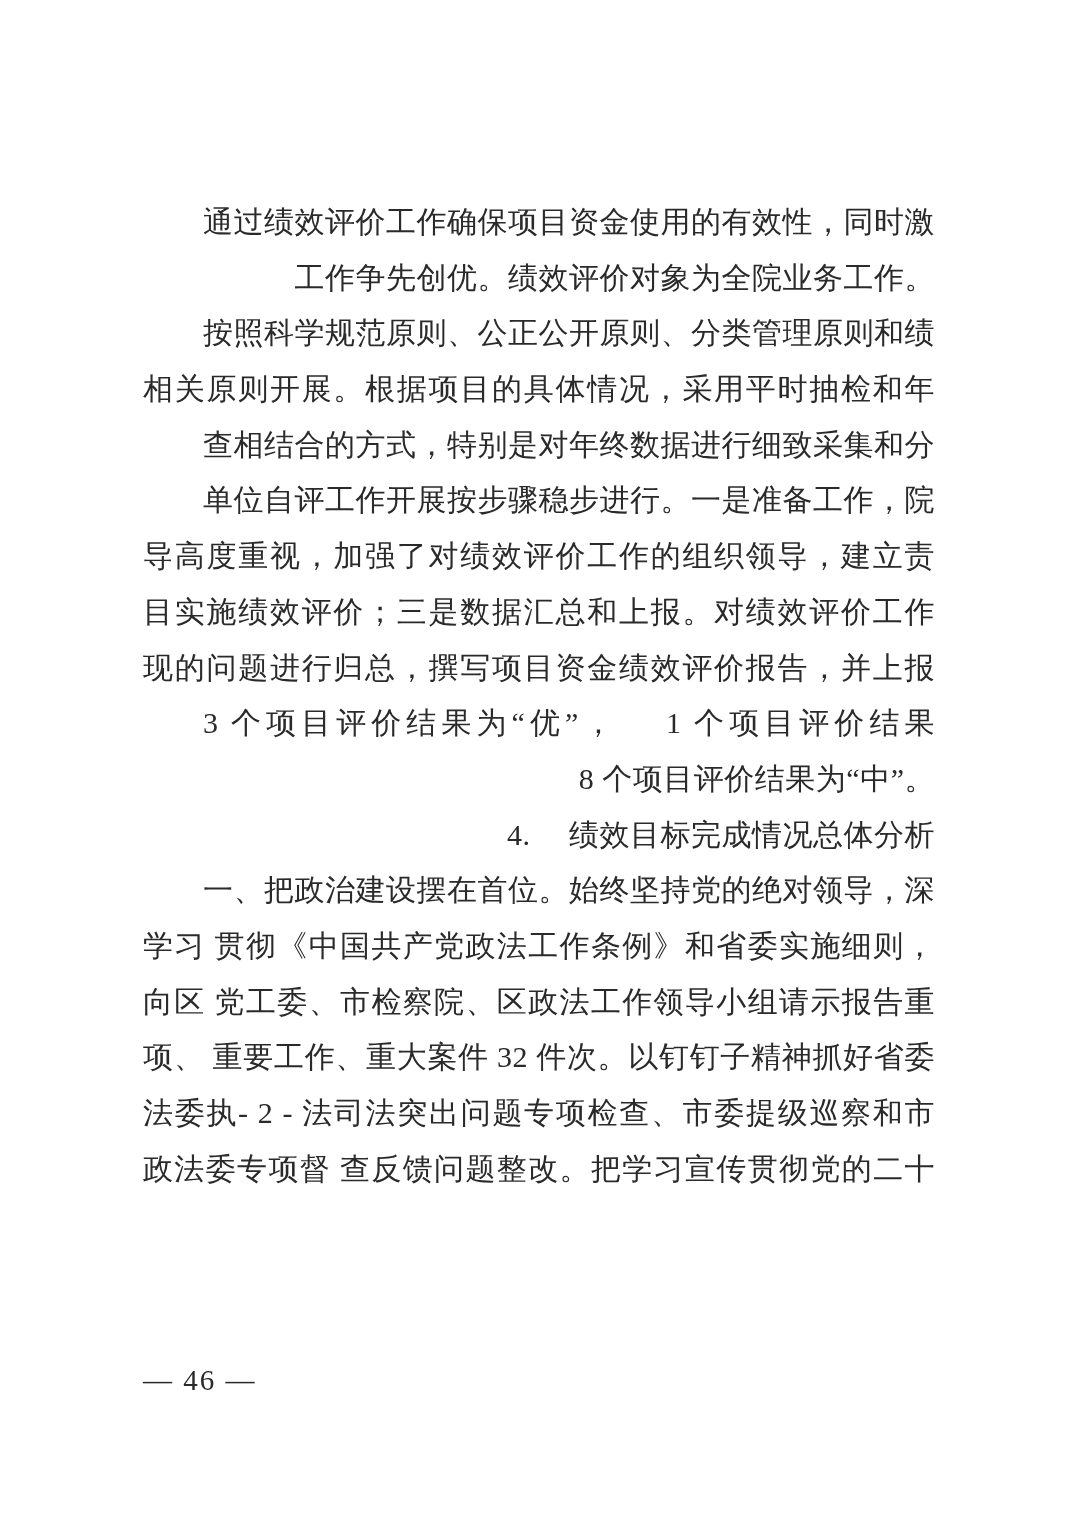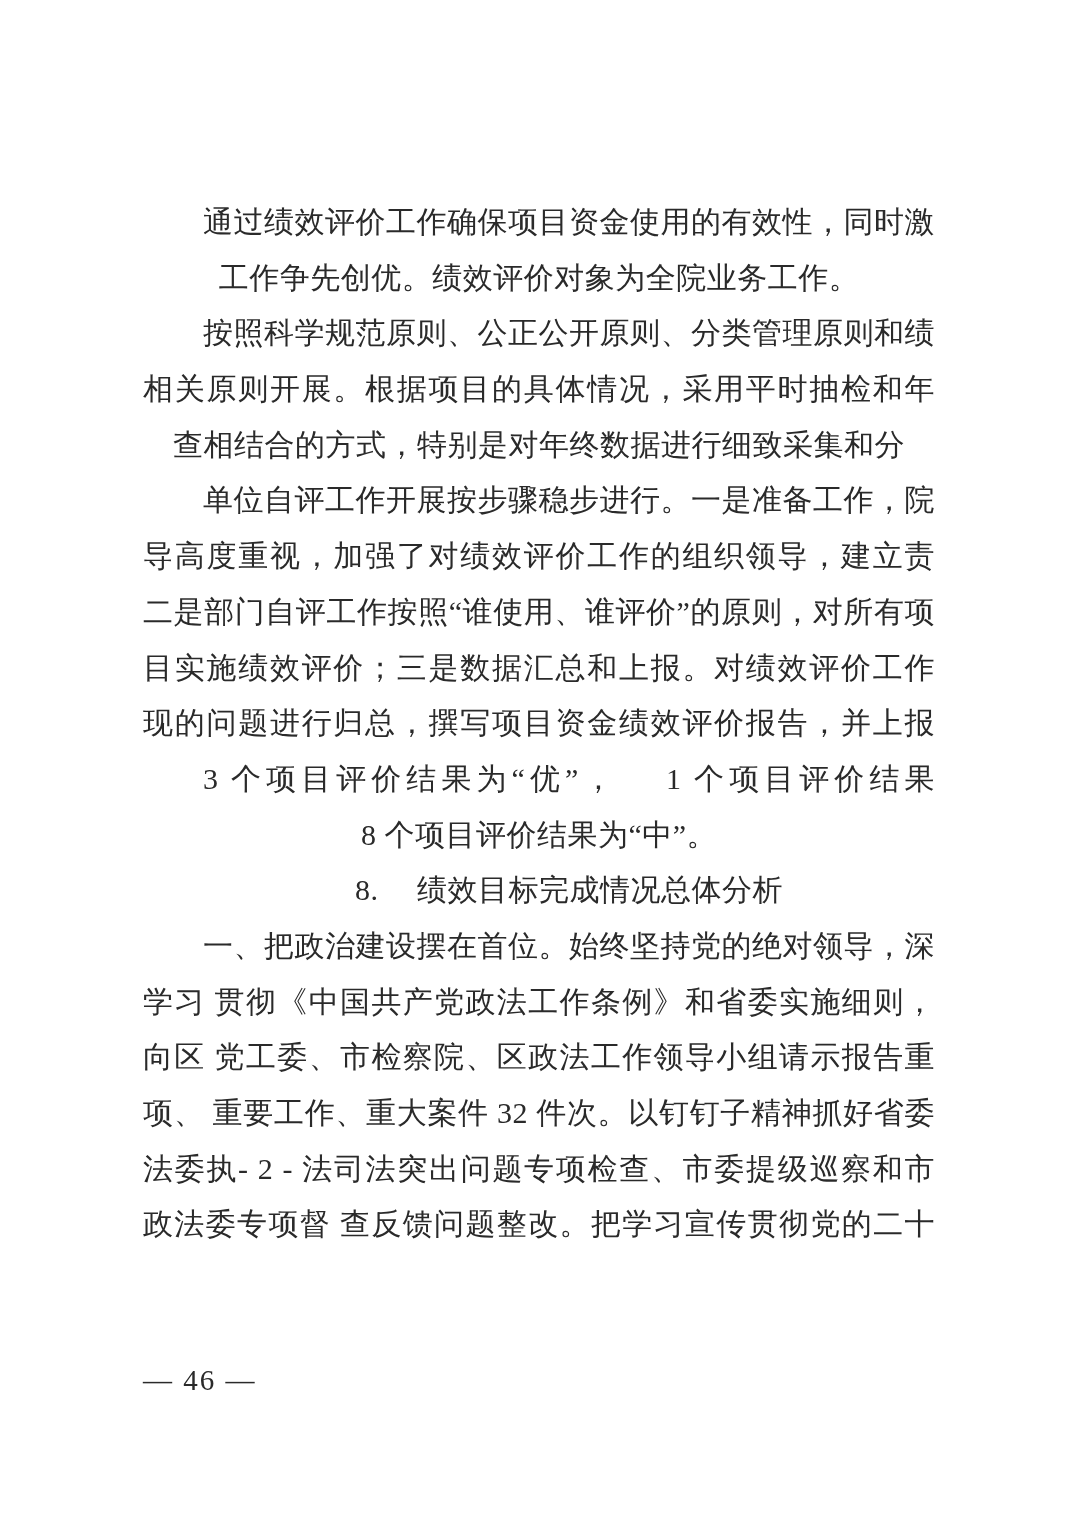--- a/index.html
+++ b/index.html
@@ -19,21 +19,21 @@
     position: absolute;
     left: 143px;
     top: 194px;
     width: 792px;
   }
   .line {
     font-size: 30px;
     line-height: 55.7px;
     height: 55.7px;
     color: #2a2a2a;
-    text-align: center;
+    text-align: right;
     letter-spacing: 0.5px;
     white-space: pre-wrap;
     overflow: hidden;
   }
   .line.indent {
     text-indent: 60px;
   }
   .line.justify {
     text-align: justify;
     text-align-last: justify;
@@ -54,26 +54,25 @@
 
 <div class="page">
   <div class="text-block">
       <div class="line indent justify">通过绩效评价工作确保项目资金使用的有效性，同时激励</div>
       <div class="line">工作争先创优。绩效评价对象为全院业务工作。</div>
       <div class="line indent justify">按照科学规范原则、公正公开原则、分类管理原则和绩效</div>
       <div class="line justify">相关原则开展。根据项目的具体情况，采用平时抽检和年底检</div>
       <div class="line">查相结合的方式，特别是对年终数据进行细致采集和分析。</div>
       <div class="line indent justify">单位自评工作开展按步骤稳步进行。一是准备工作，院领</div>
       <div class="line justify">导高度重视，加强了对绩效评价工作的组织领导，建立责任制；</div>
-      <div class="line justify">二是部门自评工作按照“谁使用、谁评价”的原则，对所有项</div>
       <div class="line justify">目实施绩效评价；三是数据汇总和上报。对绩效评价工作中发</div>
       <div class="line justify">现的问题进行归总，撰写项目资金绩效评价报告，并上报财政。</div>
       <div class="line indent justify">3 个项目评价结果为“优”，　 1 个项目评价结果为“良”，</div>
       <div class="line">8 个项目评价结果为“中”。</div>
-      <div class="line indent">8.　 绩效目标完成情况总体分析</div>
+      <div class="line indent">4.　 绩效目标完成情况总体分析</div>
       <div class="line indent justify">一、把政治建设摆在首位。始终坚持党的绝对领导，深入</div>
       <div class="line justify">学习 贯彻《中国共产党政法工作条例》和省委实施细则，主动</div>
       <div class="line justify">向区 党工委、市检察院、区政法工作领导小组请示报告重大事</div>
       <div class="line justify">项、 重要工作、重大案件 32 件次。以钉钉子精神抓好省委政</div>
       <div class="line justify">法委执- 2 - 法司法突出问题专项检查、市委提级巡察和市委</div>
       <div class="line justify">政法委专项督 查反馈问题整改。把学习宣传贯彻党的二十届三</div>
     </div>
   <div class="footer">— 46 —</div>
 </div>
 

